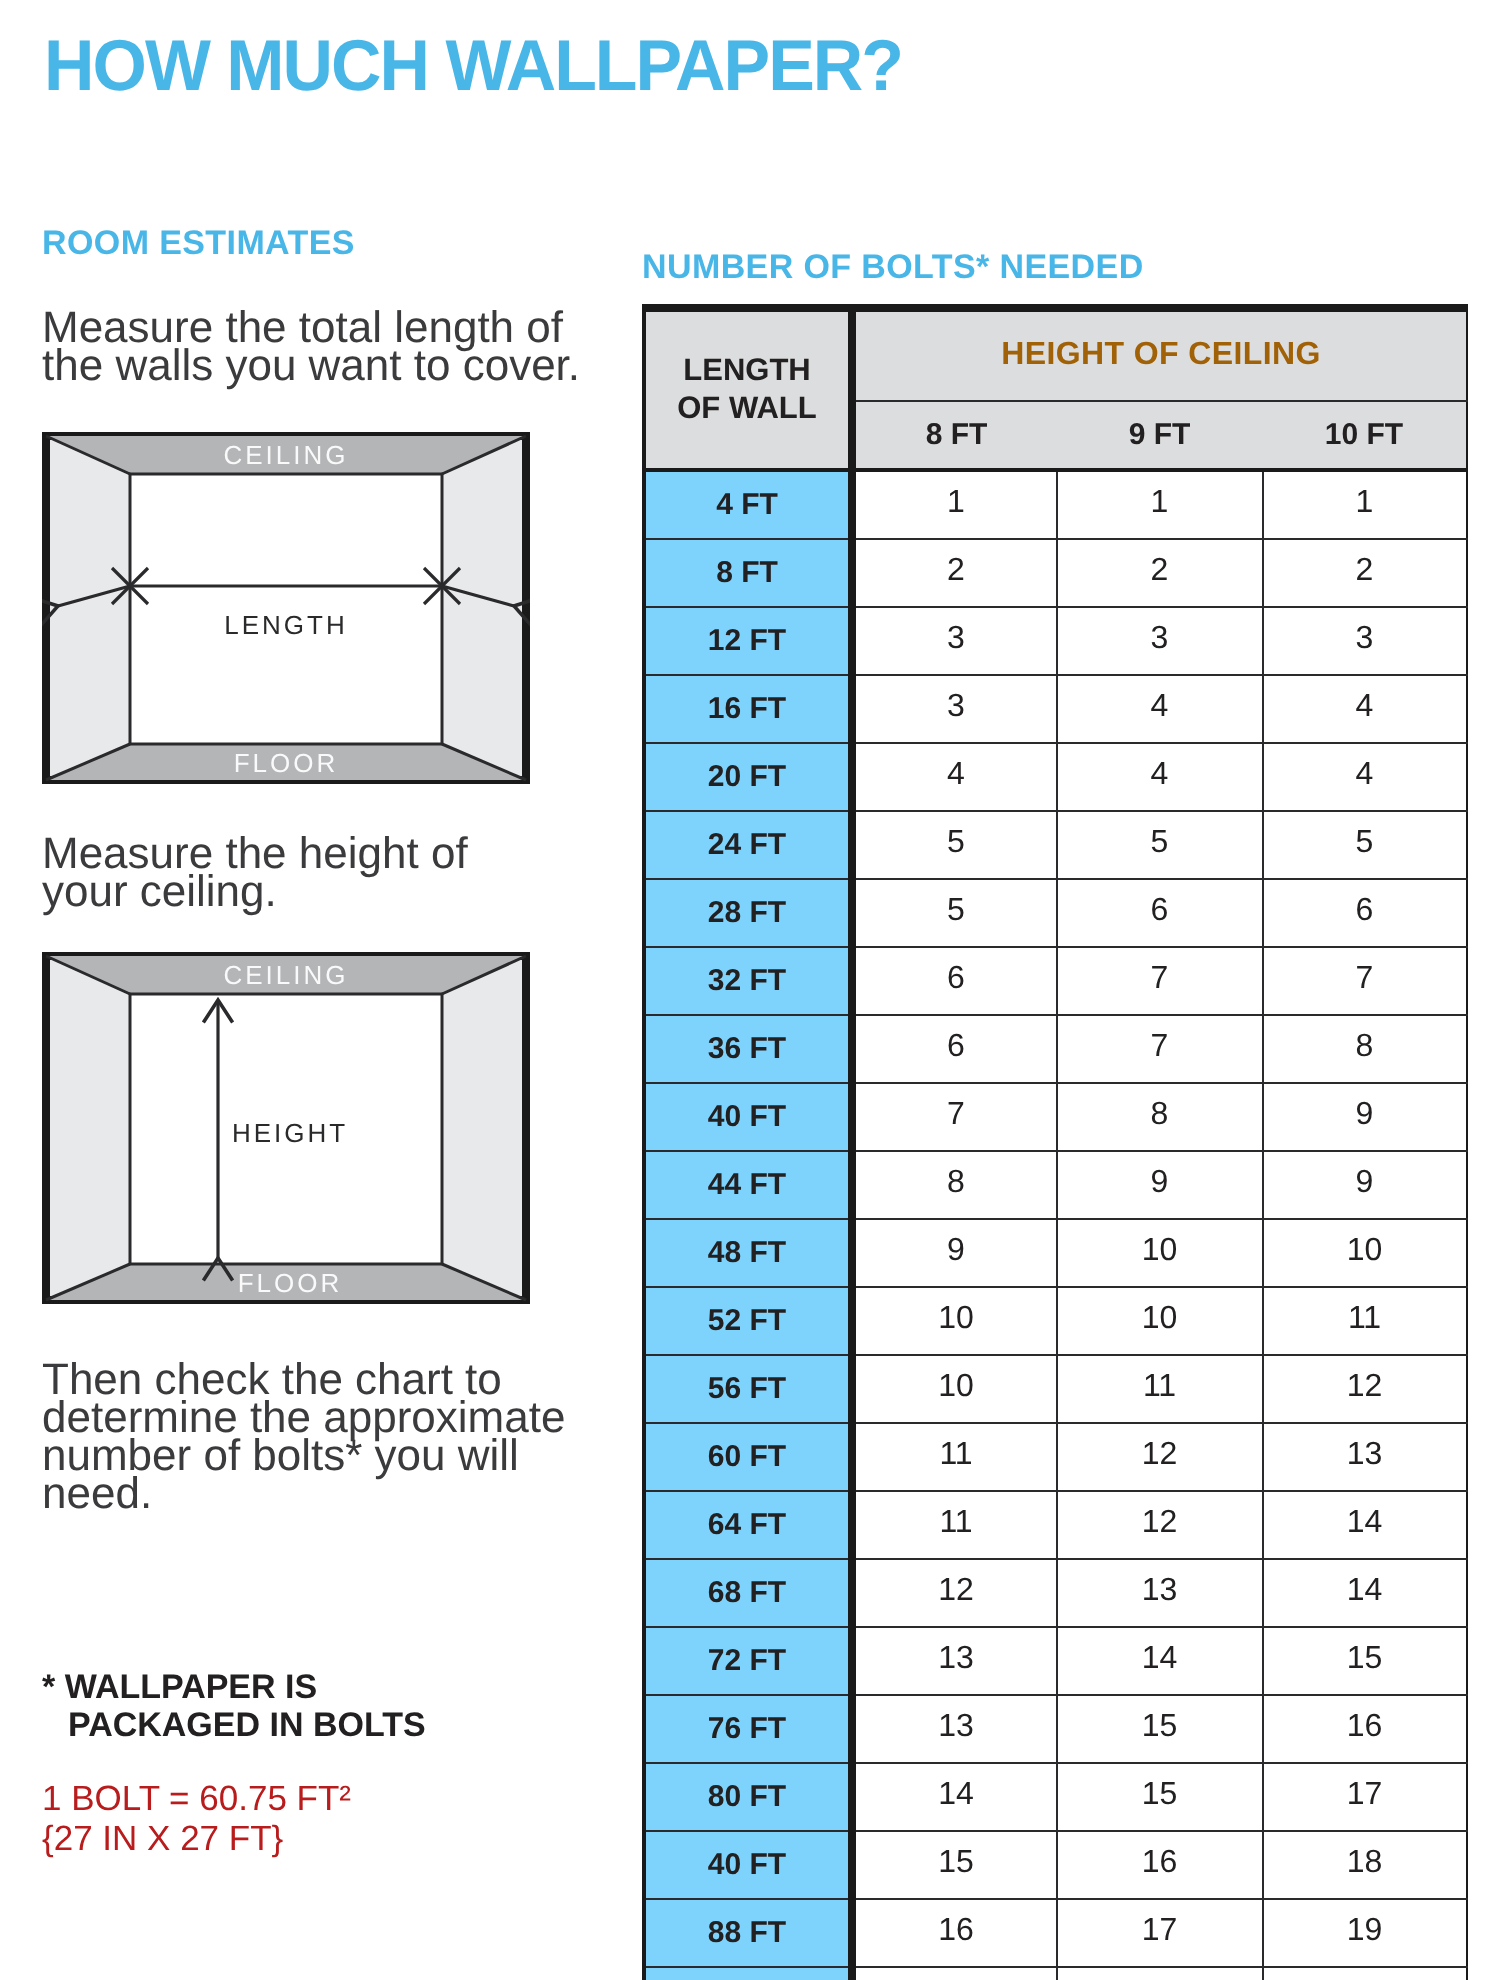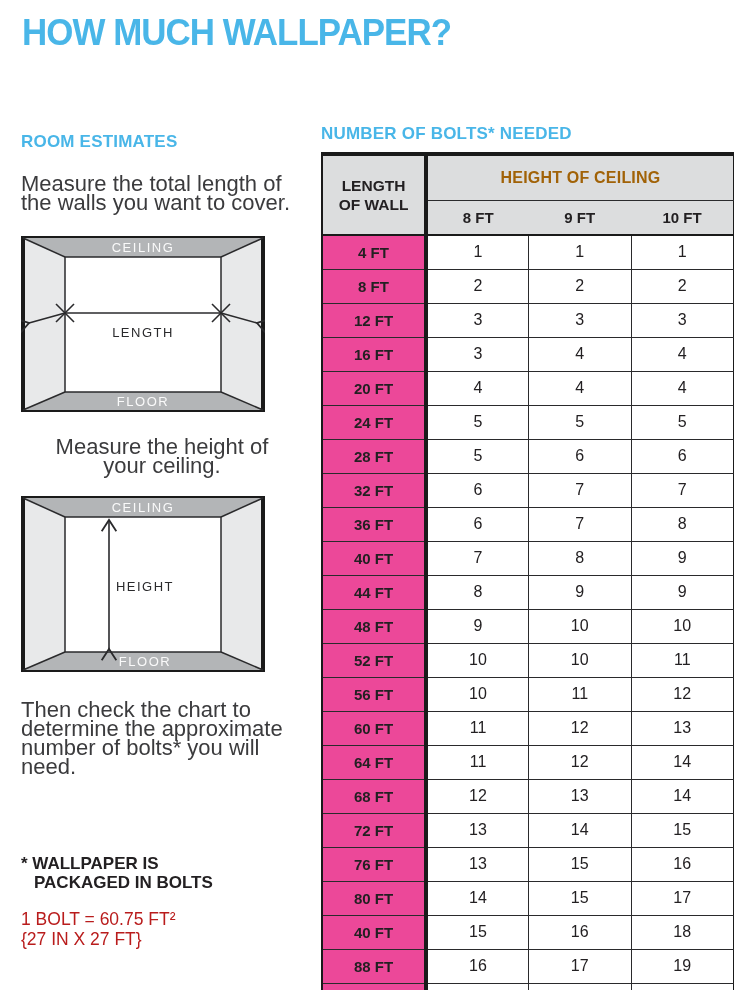--- a/index.html
+++ b/index.html
@@ -7,37 +7,37 @@
   .page {
     position:relative; width:752px; height:990px; background:#ffffff;
     font-family:"Liberation Sans", sans-serif; overflow:hidden;
   }
   .page-title {
     position:absolute; left:22px; top:12px;
     font-size:36px; font-weight:bold; letter-spacing:-1px;
     color:#49B6E8; transform:scaleX(0.97); transform-origin:left;
     white-space:nowrap;
   }
-  .left-col { position:absolute; left:21px; top:132px; width:282px; }
+  .left-col { position:absolute; left:21px; top:112px; width:282px; }
   .right-col { position:absolute; left:321px; top:124px; width:413px; }
 
   .section-heading {
     font-size:17px; font-weight:bold; color:#49B6E8; letter-spacing:0.2px;
     line-height:20px;
   }
   .right-col .section-heading { text-align:left; }
 
   .body-text {
     margin-top:22px; font-size:22px; line-height:19px; color:#3B3B3D;
     white-space:pre-line;
   }
   .diagram { display:block; }
   .diagram-1 { margin-top:24px; }
   .diagram-2 { margin-top:21px; }
-  .step-2 { margin-top:25px;text-align:center; }
+  .step-2 { margin-top:25px; }
   .step-3 { margin-top:28px; }
 
   .footnote {
     margin-top:78px; font-size:17px; line-height:19px; font-weight:bold;
     color:#232022; white-space:pre-line; padding-left:13px; text-indent:-13px;
   }
   .bolt-info {
     margin-top:17px; font-size:17.5px; line-height:20px; font-weight:normal;
     color:#b91c1c; white-space:pre-line;
   }
@@ -56,21 +56,21 @@
   }
   th.group {
     background:#DCDDDE; font-size:16px; font-weight:bold; color:#a16207;
     height:46px; border-bottom:1.5px solid #2A2A2C; letter-spacing:0.2px;
   }
   tr.subhead th {
     background:#DCDDDE; font-size:15px; font-weight:bold; color:#232022;
     height:35px; border-bottom:2px solid #1A1A1A;
   }
   td.len {
-    background:#ec4899; font-size:15px; font-weight:bold; color:#232022;
+    background:#7dd3fc; font-size:15px; font-weight:bold; color:#232022;
     height:34px; border-right:4px solid #1A1A1A;
     border-bottom:1.5px solid #2A2A2C;
   }
   td.val {
     background:#ffffff; font-size:16px; color:#232022;
     border-bottom:1.5px solid #2A2A2C; border-right:1.5px solid #2A2A2C;
   }
   td.val:last-child { border-right:none; }
   .dia-label { font-size:13px; letter-spacing:1.5px; }
 </style>

